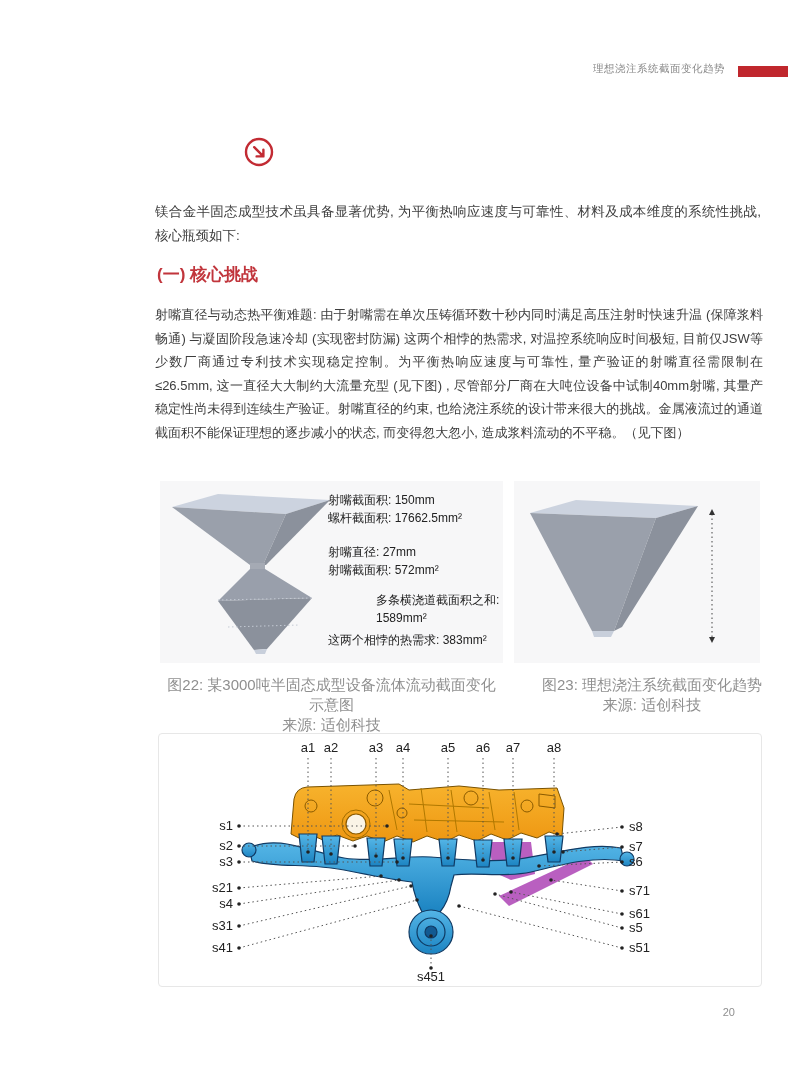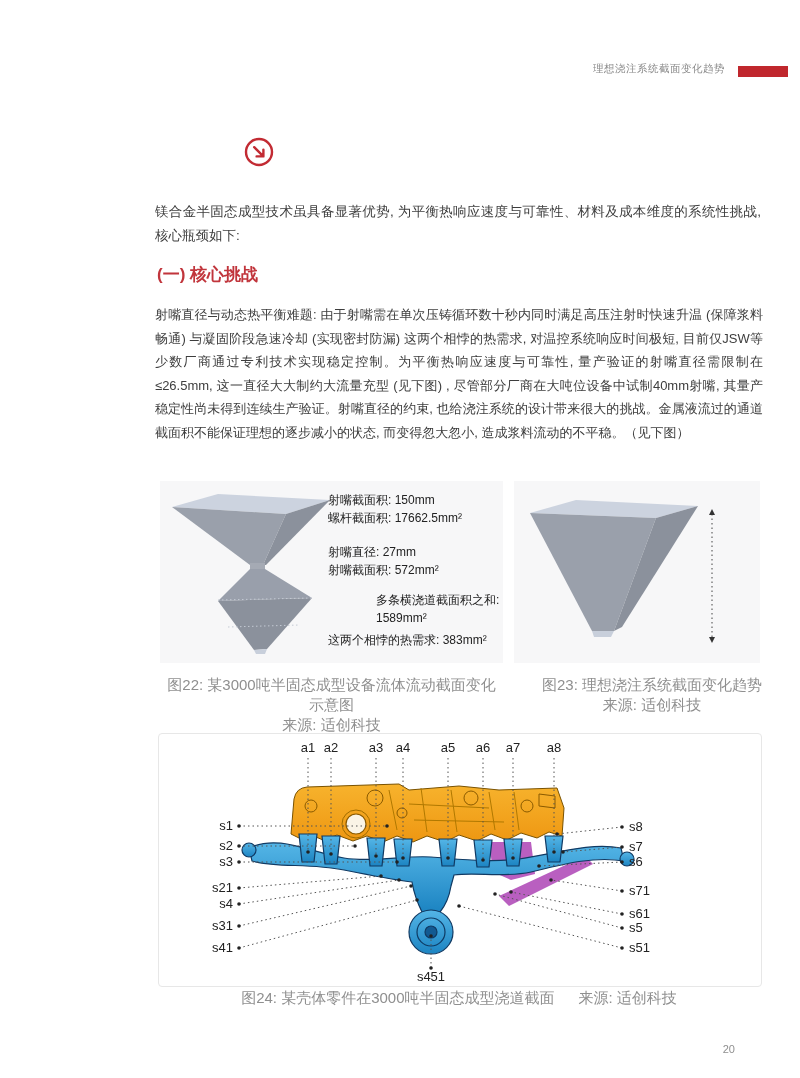--- a/index.html
+++ b/index.html
@@ -22,21 +22,21 @@
   .panel-right{left:514px;top:481px;width:246px;height:182px;}
   .ann-block{position:absolute;left:168px;font-size:12px;line-height:18px;color:#222;}
   .cap{position:absolute;font-size:15px;line-height:20px;color:#8f8f8f;text-align:center;}
   .cap-22{left:160px;top:675px;width:343px;}
   .cap-23{left:529px;top:675px;width:246px;text-align:center;}
   
   .fig24-box{position:absolute;left:158px;top:733px;width:602px;height:252px;background:#fff;
              border:1px solid #e7e7e7;border-radius:4px;}
   .cap-24{left:158px;top:988px;width:602px;}
   .cap-24 .src{margin-left:24px;}
-  .page-num{position:absolute;right:65px;top:1006px;font-size:11px;color:#8f8f8f;margin-top:37px;}
+  .page-num{position:absolute;right:65px;top:1006px;font-size:11px;color:#8f8f8f;}
   svg text{font-family:"Liberation Sans","DejaVu Sans",sans-serif;}
 </style>
 </head>
 <body>
 
 <div class="page">
 
   <div class="hdr-title">理想浇注系统截面变化趋势</div>
   <div class="hdr-bar"></div>
 
@@ -242,19 +242,16 @@
         <text x="470" y="132">s6</text>
         <text x="470" y="161">s71</text>
         <text x="470" y="184">s61</text>
         <text x="470" y="198">s5</text>
         <text x="470" y="218">s51</text>
         <text x="272" y="247" text-anchor="middle">s451</text>
       </g>
     </svg>
   </div>
 
-  <div class="cap cap-24">
-    <span>图24: 某壳体零件在3000吨半固态成型浇道截面</span><span class="src">来源: 适创科技</span>
-  </div>
 
   <div class="page-num">20</div>
 
 </div>
 
 </body></html>

